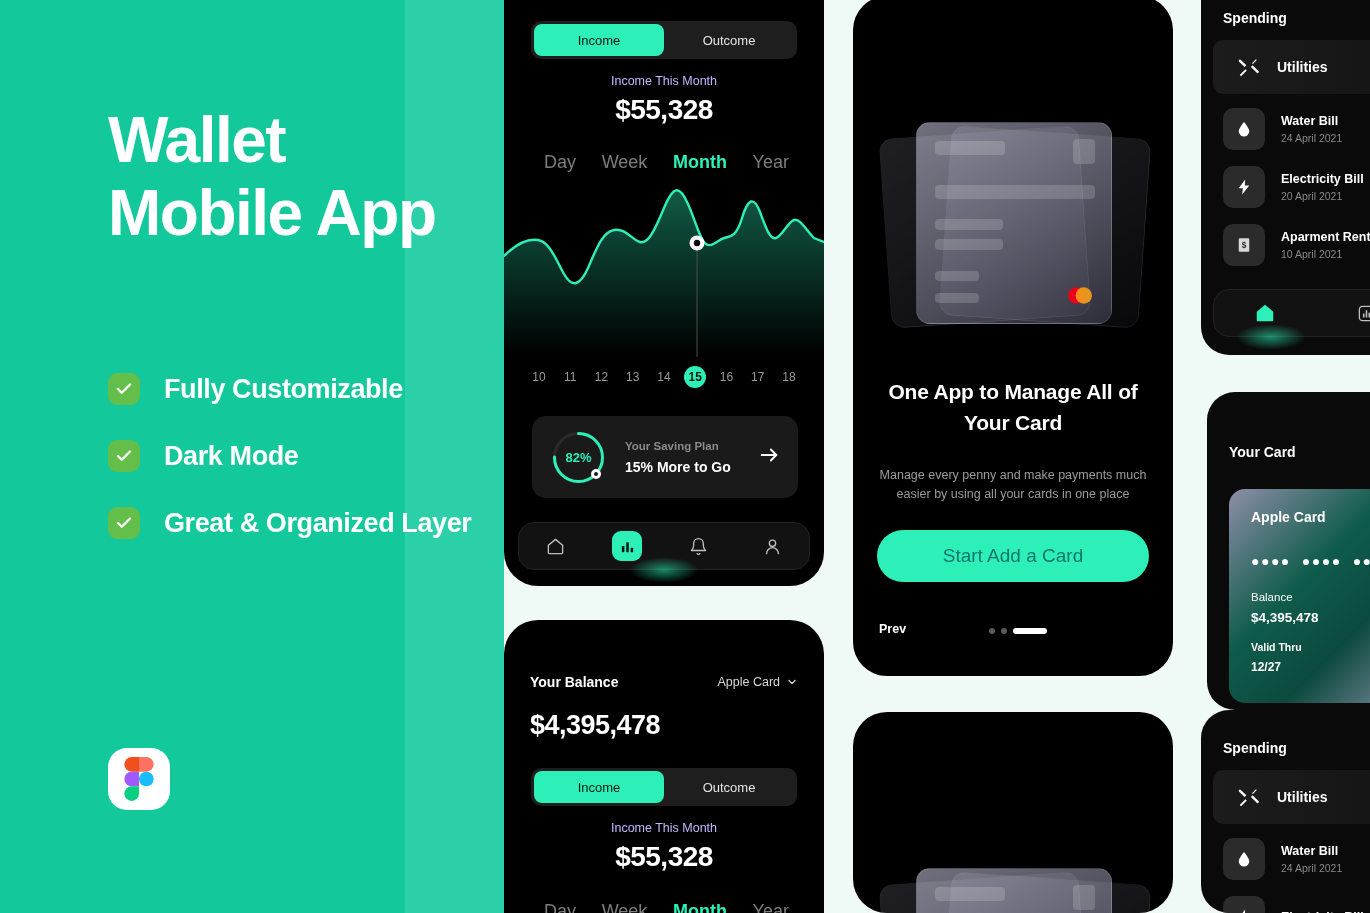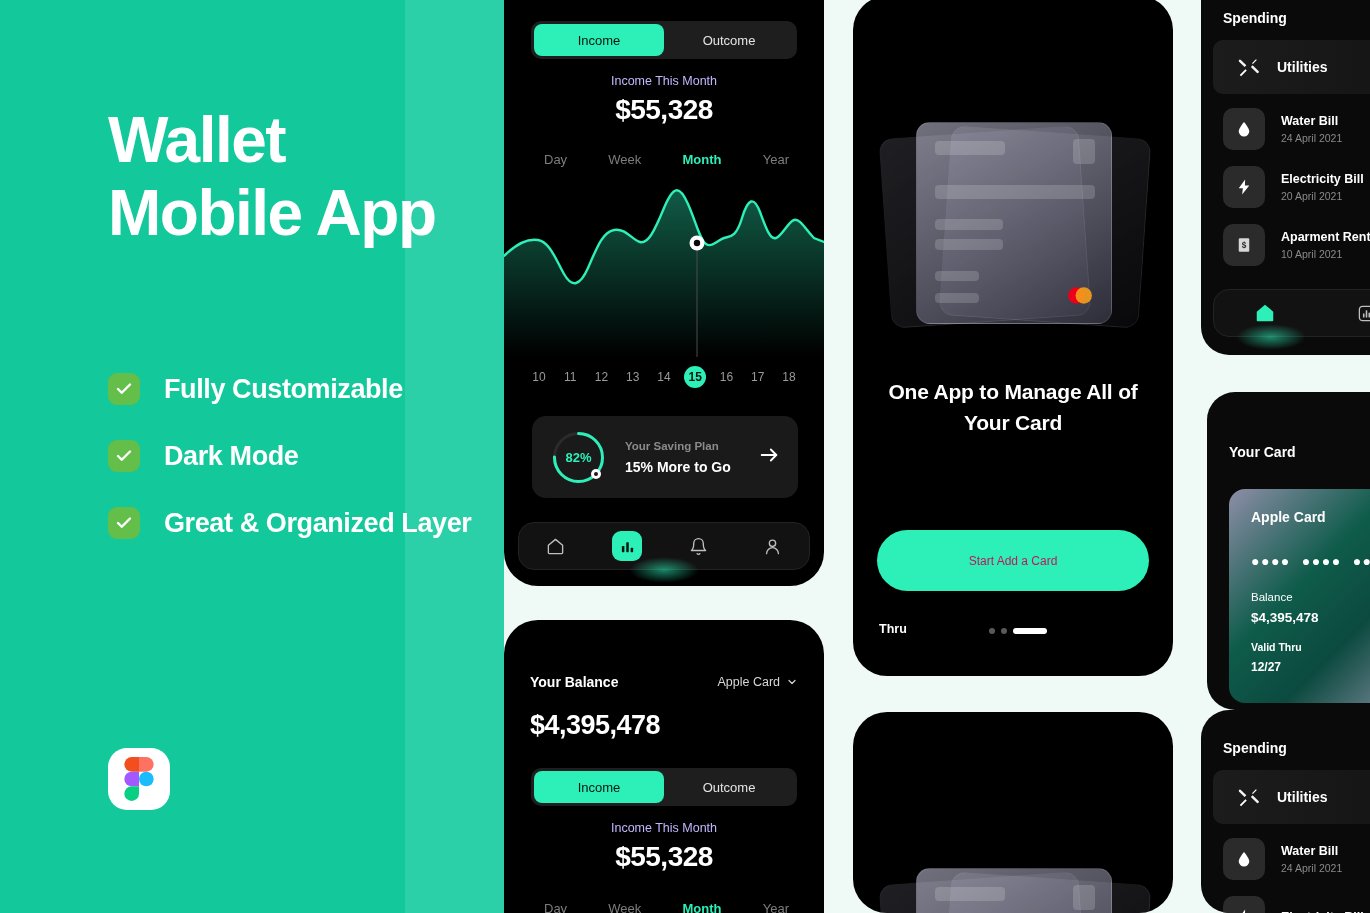--- a/index.html
+++ b/index.html
@@ -57,21 +57,21 @@
     width: 266px; padding: 3px;
   }
   .seg-btn {
     flex: 1; display: flex; align-items: center; justify-content: center;
     font-size: 13px; border-radius: 8px; color: #E4E4E4;
   }
   .seg-btn.active { background: #2CF0B8; color: #05160F; font-weight: 400; }
   .sub-label  { font-size: 12.5px; color: #c4b5fd; text-align: center; }
   .big-amount { font-size: 28px; font-weight: 700; text-align: center; letter-spacing: -0.5px; }
 
-  .range-tabs { display: flex; justify-content: space-between; font-size: 13px; }
+  .range-tabs { display: flex; justify-content: space-between; font-size: 18px; }
   .range-tabs span { color: #7D7D7D; }
   .range-tabs span.active { color: #2CF0B8; font-weight: 700; }
 
   .day-axis { display: flex; justify-content: space-between; align-items: center; font-size: 12px; }
   .day-axis span { color: #9A9A9A; width: 26px; text-align: center; }
   .day-axis span.active {
     background: #2CF0B8; color: #06170F; border-radius: 50%;
     width: 22px; height: 22px; line-height: 22px; font-weight: 700; margin: 0 2px;
   }
 
@@ -101,22 +101,22 @@
     position: absolute; bottom: -14px; width: 70px; height: 26px;
     background: radial-gradient(ellipse at center, rgba(44,240,184,.55), rgba(44,240,184,0) 70%);
   }
 
   
   .ob-title {
     font-size: 21px; font-weight: 700; text-align: center; line-height: 31px; letter-spacing: -0.2px;
   }
   .ob-sub { font-size: 12.5px; color: #9C9C9C; text-align: center; line-height: 19px; }
   .cta {
-    background: #2CF0B8; color: #be185d; border-radius: 50px; height: 61px;
-    display: flex; align-items: center; justify-content: center; font-size: 12px;
+    background: #2CF0B8; color: #0f766e; border-radius: 50px; height: 52px;
+    display: flex; align-items: center; justify-content: center; font-size: 19px;
   }
   .dots { display: flex; align-items: center; gap: 6px; }
   .dot  { width: 6px; height: 6px; border-radius: 50%; background: #5A5A5A; }
   .dot.active { width: 34px; height: 6px; border-radius: 4px; background: #ffffff; }
 
   .card-stack { position: relative; width: 260px; height: 230px; }
   .glass {
     position: absolute; border-radius: 14px;
     background: linear-gradient(145deg, rgba(190,190,215,.30), rgba(120,120,150,.14));
     border: 1px solid rgba(255,255,255,.10);
@@ -363,24 +363,25 @@
             <svg width="30" height="19" viewBox="0 0 40 25">
               <circle cx="15" cy="12.5" r="11" fill="#EB001B"></circle>
               <circle cx="25" cy="12.5" r="11" fill="#F79E1B" opacity=".9"></circle>
             </svg>
           </span>
         </div>
       </div>
     </div>
 
     <div class="ob-title" style="position:absolute; left:26px; top:380px; width:268px;">One App to Manage All of Your Card</div>
+    <div class="ob-sub" style="position:absolute; left:26px; top:470px; width:268px;">Manage every penny and make payments much easier by using all your cards in one place</div>
 
     <div class="cta" style="position:absolute; left:24px; top:534px; width:272px;">Start Add a Card</div>
 
-    <div style="position:absolute; left:26px; top:626px; font-size:12.5px; font-weight:700;">Thru</div>
+    <div style="position:absolute; left:26px; top:626px; font-size:12.5px; font-weight:700;">Prev</div>
     <div class="dots" style="position:absolute; left:136px; top:632px;">
       <span class="dot"></span>
       <span class="dot"></span>
       <span class="dot active"></span>
     </div>
   </div>
 
   <div class="phone" style="left:853px; top:712px; width:320px; height:201px;">
     <div style="position:absolute; left:30px; top:140px;">
       <div class="card-stack">

